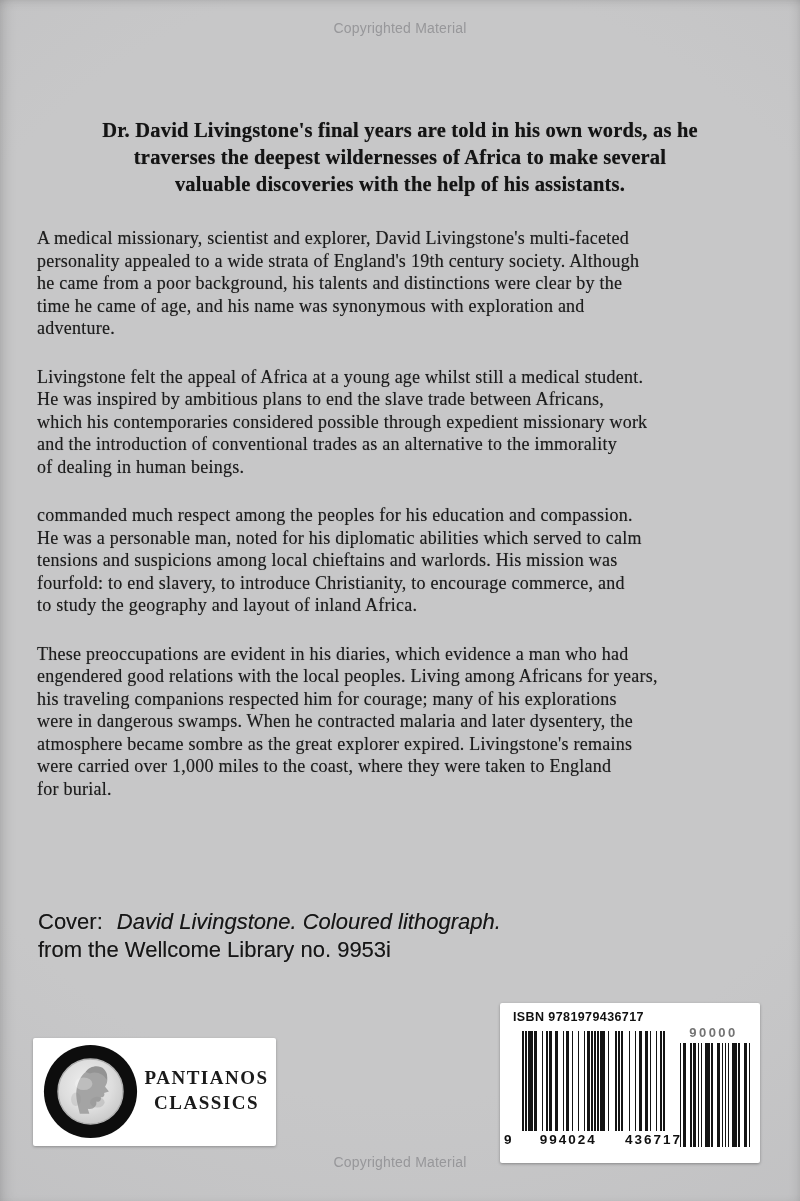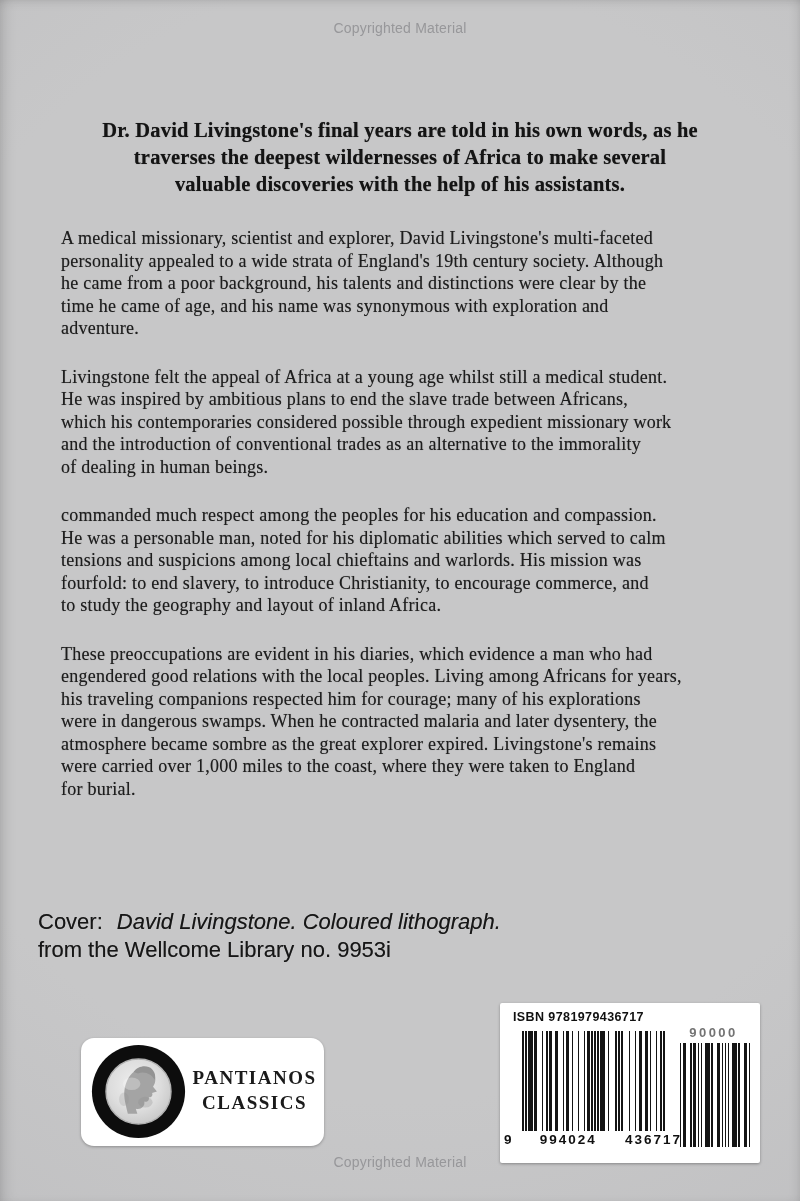--- a/index.html
+++ b/index.html
@@ -37,39 +37,37 @@
     color:#141414;
     text-shadow:0 0 .7px rgba(25,25,25,.6);
     margin-top:12px;
   }
   .hl-line{white-space:nowrap;}
   .synopsis{
     position:absolute;top:227px;left:37px;right:16px;
     font-size:18px;line-height:22.5px;letter-spacing:.25px;
     color:var(--text);
     text-shadow:0 0 .7px rgba(25,25,25,.5);
-    margin-left:24px;
   }
   .paragraph{margin-bottom:26px;}
   .body-line{white-space:nowrap;}
   .cover-credit{
     position:absolute;top:908px;left:38px;
     font-family:Liberation Sans, sans-serif;
     font-size:22px;line-height:27.5px;
     color:#161616;
     text-shadow:0 0 .6px rgba(25,25,25,.45);
   }
   .credit-label{margin-right:14px;}
   .credit-title{font-style:italic;}
   .logo-box{
     position:absolute;left:33px;top:1038px;width:243px;height:108px;
     background:var(--panel);
-    border-radius:13px;
+    border-radius:2px;
     box-shadow:0 1px 3px rgba(0,0,0,.28);
-    margin-left:48px;
   }
   .coin{position:absolute;left:9px;top:5px;width:97px;height:97px;}
   .coin svg{display:block;width:100%;height:100%;}
   .pub-name{
     position:absolute;left:108px;right:4px;top:0;bottom:4px;
     display:flex;flex-direction:column;justify-content:center;align-items:center;
     font-family:"Liberation Serif", serif;
     font-weight:700;font-size:19px;line-height:25px;letter-spacing:1.5px;
     color:#1a1a1a;
   }

